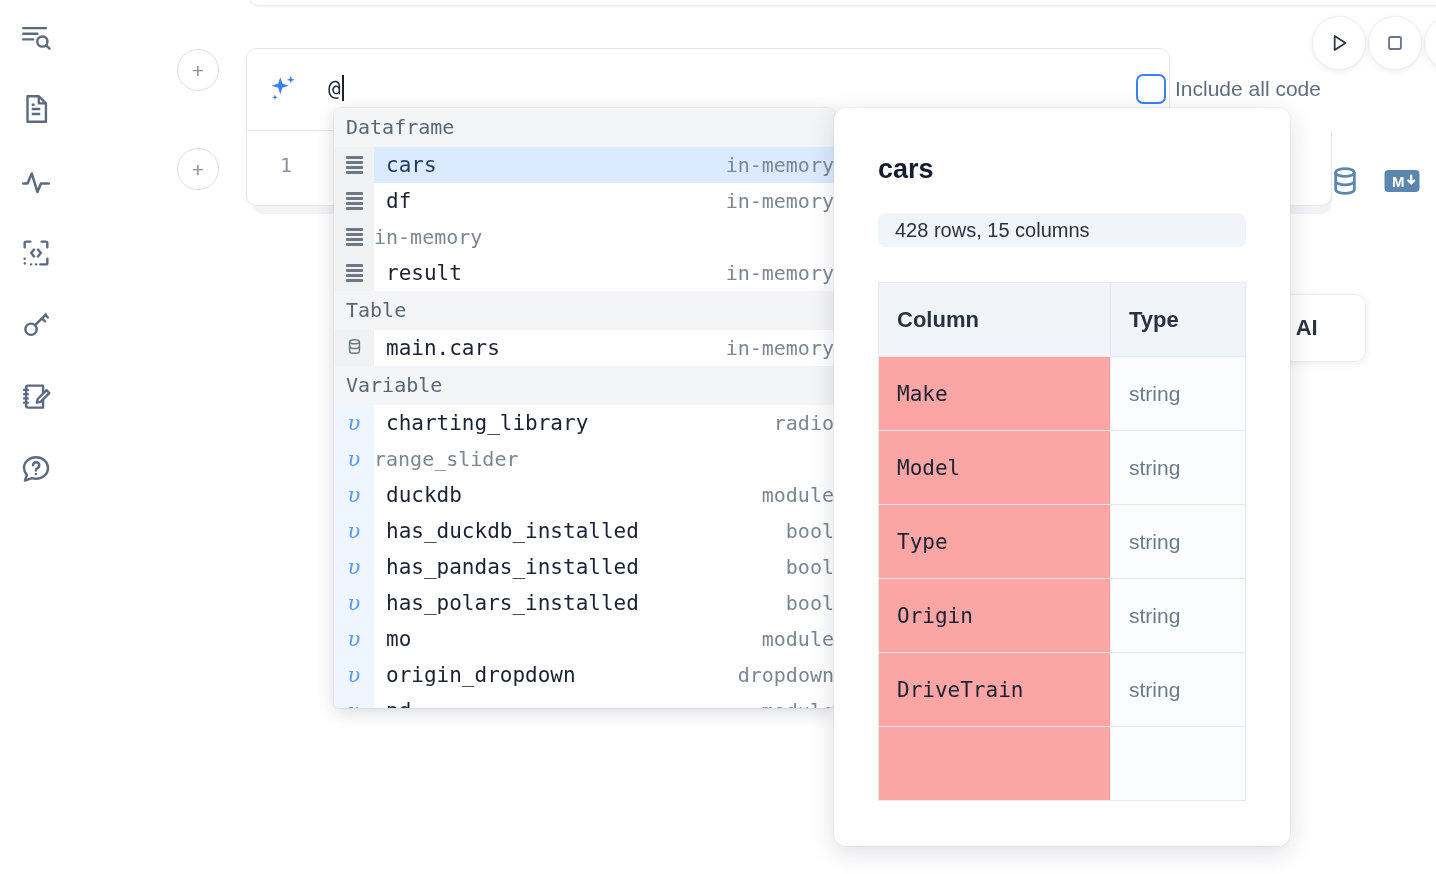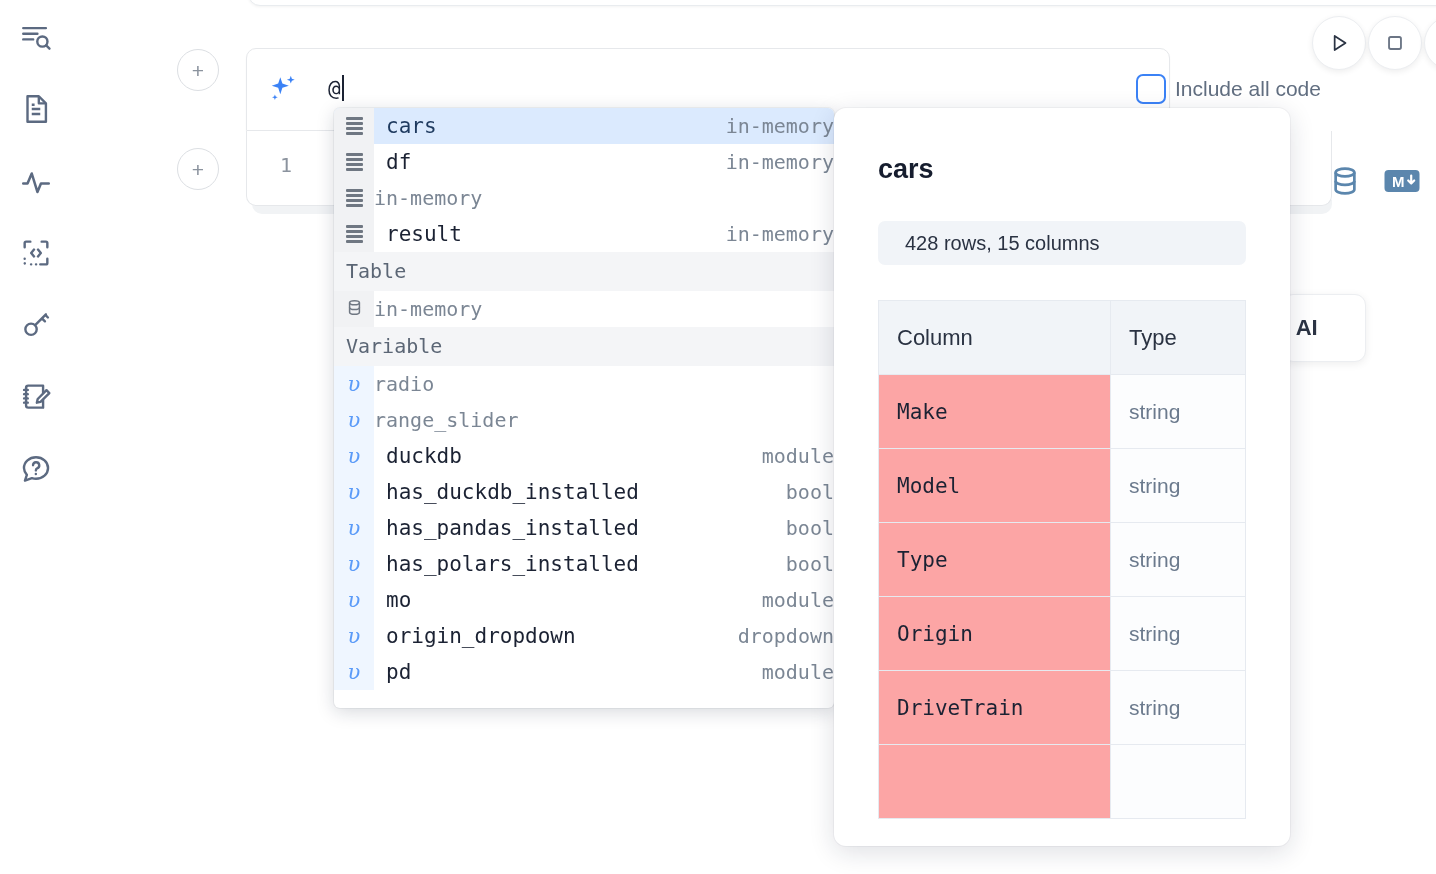--- a/index.html
+++ b/index.html
@@ -140,30 +140,30 @@
   .doc {
     position: absolute; left: 834px; top: 108px; width: 456px; height: 738px;
     background: #ffffff; border-radius: 12px;
     box-shadow: 0 6px 26px rgba(20,30,55,.14), 0 0 0 1px rgba(20,30,55,.04);
     overflow: hidden;
   }
   .doc-inner { padding: 46px 44px 0 44px; }
   .doc-title { font-size: 27px; font-weight: 700; color: #161d2e; }
   .doc-source { margin-top: 17px; font-size: 21px; color: #717e8e; }
   .doc-chip {
-    margin-top: 36px; height: 44px; background: #f1f4f8; border-radius: 7px;
-    display: flex; align-items: center; padding-left: 27px;
+    margin-top: 28px; height: 34px; background: #f1f4f8; border-radius: 7px;
+    display: flex; align-items: center; padding-left: 17px;
     font-size: 20px; color: #2a3242;
   }
   .doc-table { margin-top: 35px; width: 368px; border-collapse: collapse; }
   .doc-table th, .doc-table td {
     border: 1px solid #e6eaf0; text-align: left; height: 74px;
     padding-left: 18px; vertical-align: middle;
   }
-  .doc-table th { background: #f1f4f8; font-weight: 400; font-size: 22px; color: #2a3242; }
+  .doc-table th { background: #f1f4f8; font-weight: 700; font-size: 22px; color: #2a3242; }
   .doc-table th:first-child { width: 232px; }
   .doc-table td.col-name {
     font-family: "DejaVu Sans Mono", monospace; font-size: 21px; color: #1b2233; background: #fca5a5;
   }
   .doc-table td.col-type { font-size: 21px; color: #6b7a8d; background: #fcfdfe; }
 </style>
 </head>
 <body>
 
 <div id="root">
@@ -268,20 +268,21 @@
         <path d="M27.2 7.5v8m0 0-3-3m3 3 3-3" stroke="#ffffff" stroke-width="2.2" stroke-linecap="round" stroke-linejoin="round" fill="none"></path>
       </svg>
     </span>
   </div>
 
   <div class="ai-card">
     <span class="ai-card-label">h AI</span>
   </div>
 
   <div class="ac" id="ac">
+      <div class="ac-group">Dataframe</div>
       <div class="ac-row sel">
         <span class="ac-ico">
           <span class="df-ico">
             <i></i>
             <i></i>
             <i></i>
             <i></i>
           </span>
         </span>
         <span class="ac-name">cars</span>
@@ -324,27 +325,29 @@
       </div>
       <div class="ac-group">Table</div>
       <div class="ac-row ">
         <span class="ac-ico">
           <span><svg width="19" height="19" viewBox="0 0 24 24" fill="none" stroke="#6f7782" stroke-width="1.9">
               <ellipse cx="12" cy="6" rx="6.2" ry="2.6"></ellipse>
               <path d="M5.8 6v12c0 1.45 2.8 2.6 6.2 2.6s6.2-1.15 6.2-2.6V6"></path>
               <path d="M5.8 12c0 1.45 2.8 2.6 6.2 2.6s6.2-1.15 6.2-2.6"></path>
             </svg></span>
         </span>
+        <span class="ac-name">main.cars</span>
         <span class="ac-type">in-memory</span>
       </div>
       <div class="ac-group">Variable</div>
       <div class="ac-row var ">
         <span class="ac-ico">
           <span class="ups">υ</span>
         </span>
+        <span class="ac-name">charting_library</span>
         <span class="ac-type">radio</span>
       </div>
       <div class="ac-row var ">
         <span class="ac-ico">
           <span class="ups">υ</span>
         </span>
         <span class="ac-type">range_slider</span>
       </div>
       <div class="ac-row var ">
         <span class="ac-ico">

